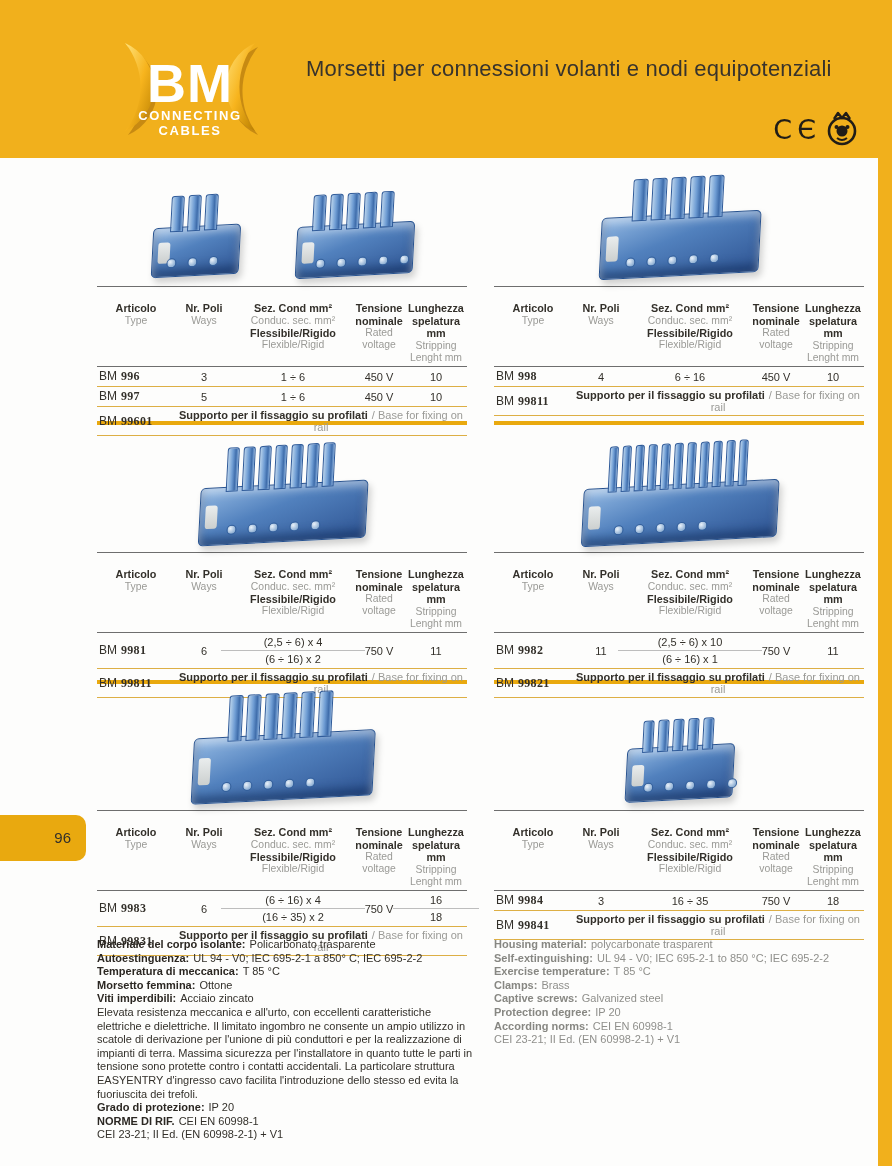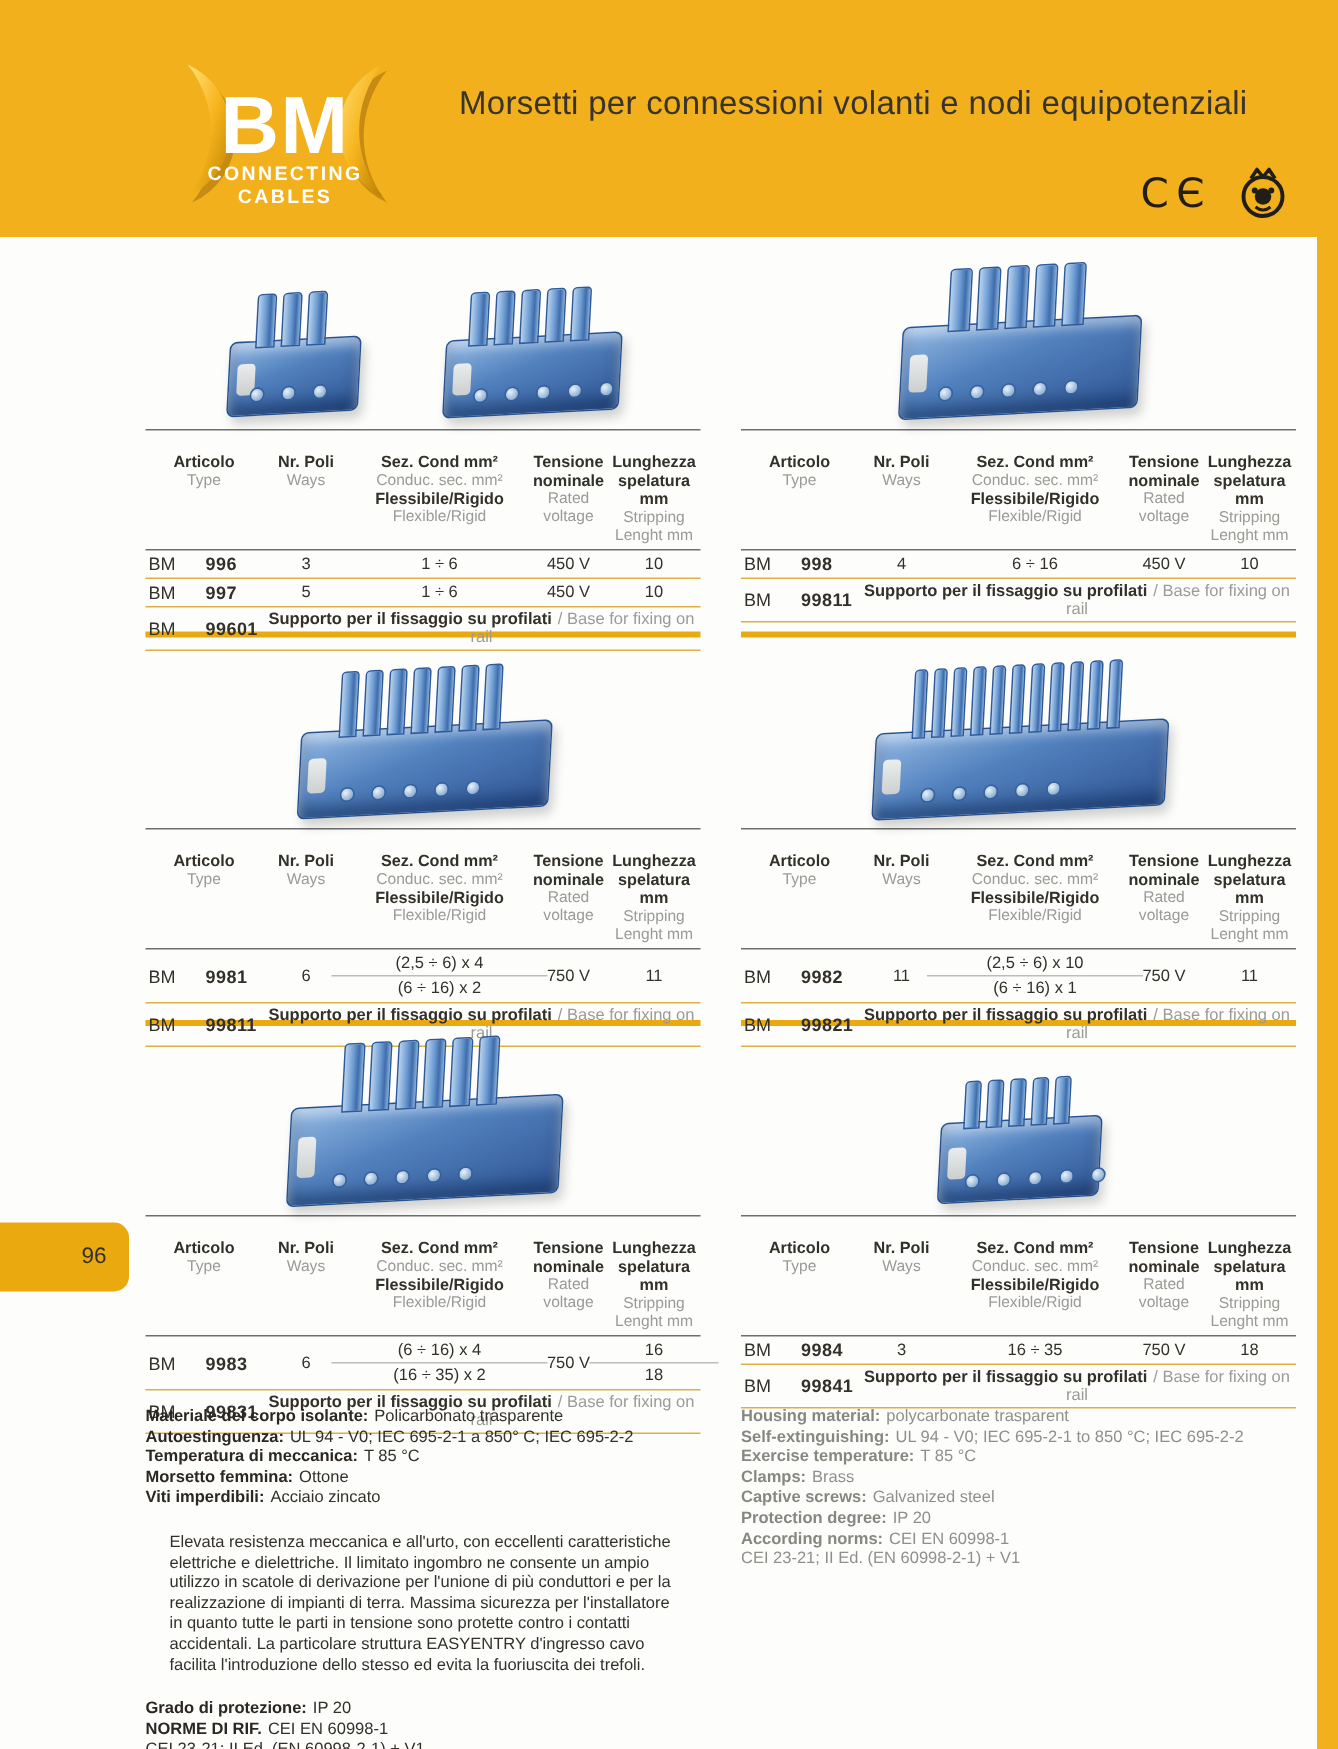--- a/index.html
+++ b/index.html
@@ -8,21 +8,21 @@
   }
   *{box-sizing:border-box; margin:0; padding:0;}
   body{background:#e8e8e8; font-family:"Liberation Sans", sans-serif;}
   .page{position:relative; width:892px; height:1166px; margin:0 auto; background:#fdfdfc; overflow:hidden;}
 
   
   .header{position:absolute; left:0; top:0; width:892px; height:158px; background:var(--gold);}
   .logo-svg{position:absolute; left:88px; top:36px;}
   .title-it{position:absolute; left:286px; top:56px; font-size:22px; font-weight:500; color:#38332C; letter-spacing:.2px;margin-left:20px;}
   .title-en{position:absolute; left:286px; top:78px; font-size:20px; font-style:italic; color:var(--subtitle);}
-  .marks{position:absolute; right:32px; bottom:10px; display:flex; align-items:center; gap:16px;justify-content:space-between;}
+  .marks{position:absolute; right:32px; bottom:10px; display:flex; align-items:center; gap:3px;justify-content:space-between;}
   .ce{font-size:27px; font-weight:500; color:#211d17; letter-spacing:5px; font-family:"DejaVu Sans", sans-serif;}
   .strip{position:absolute; right:0; top:158px; bottom:0; width:14px; background:var(--gold);}
 
   
   .sect{position:absolute; width:370px;}
   .s1l{left:97px; top:164px;} .s1r{left:494px; top:164px;}
   .s2l{left:97px; top:430px;} .s2r{left:494px; top:430px;}
   .s3l{left:97px; top:688px;} .s3r{left:494px; top:688px;}
   .bar{position:absolute; height:4px; background:var(--gold-bar);}
   .b2l{left:97px; top:421px; width:370px;} .b2r{left:494px; top:421px; width:370px;}
@@ -49,39 +49,39 @@
   .thead{display:grid; grid-template-columns:78px 58px 120px 52px 62px;
          border-top:1px solid #6e6e6e; border-bottom:1px solid #6e6e6e; padding:15px 0 2px;}
   .hc{text-align:center;}
   .hit{display:block; color:var(--dark); font-weight:600; font-size:10.8px; line-height:12.6px;}
   .hb{font-weight:700;}
   .hen{display:block; color:var(--gray); font-weight:400; font-size:10.4px; line-height:12.2px;}
   .trow{display:grid; grid-template-columns:78px 58px 120px 52px 62px; align-items:center;
         border-bottom:1px solid var(--gold-line); padding:2px 0; font-size:11px; color:var(--dark); min-height:17px;}
   .cell{text-align:center;}
   .art{text-align:left; padding-left:2px; font-size:12px;}
-  .art .num{font-weight:700; margin-left:20px; letter-spacing:.3px;}
+  .art .num{font-weight:700; margin-left:4px; letter-spacing:.3px;font-family:Liberation Serif, serif;}
   .v{display:block; line-height:14px;}
   .v1{border-bottom:1px solid #bdbdbd; margin:0 -12px 1px; padding-bottom:1px;}
   .trow.support{grid-template-columns:78px 1fr;}
   .supcell{text-align:center; font-size:11px;}
   .supcell b{font-weight:700; color:var(--dark);}
   .gray{color:var(--gray); margin-left:4px; font-weight:400;}
 
   
   .tab{position:absolute; left:-10px; top:815px; width:96px; height:46px; background:var(--gold-bar);
        border-radius:10px; color:#33302A; font-size:15px; text-align:right; line-height:46px; padding-right:15px;}
 
   
   .specs{position:absolute; top:938px; width:376px; font-size:11px; line-height:13.6px;}
   .spl{left:97px; color:var(--dark);}
   .spr{left:494px; color:#8F8F8B;}
   .spec .lab{font-weight:700; margin-right:4px;}
   .spl .lab{color:#2B2722;} .spr .lab{color:#878782;}
-  .para{margin:16px;}
+  .para{margin:0;}
 </style>
 </head>
 <body>
 
 <div class="page">
 
   <div class="header">
     <svg class="logo-svg" width="204" height="108" viewBox="0 0 204 108">
       <defs>
         <linearGradient id="gld" x1="0" y1="0" x2="1" y2="1">

